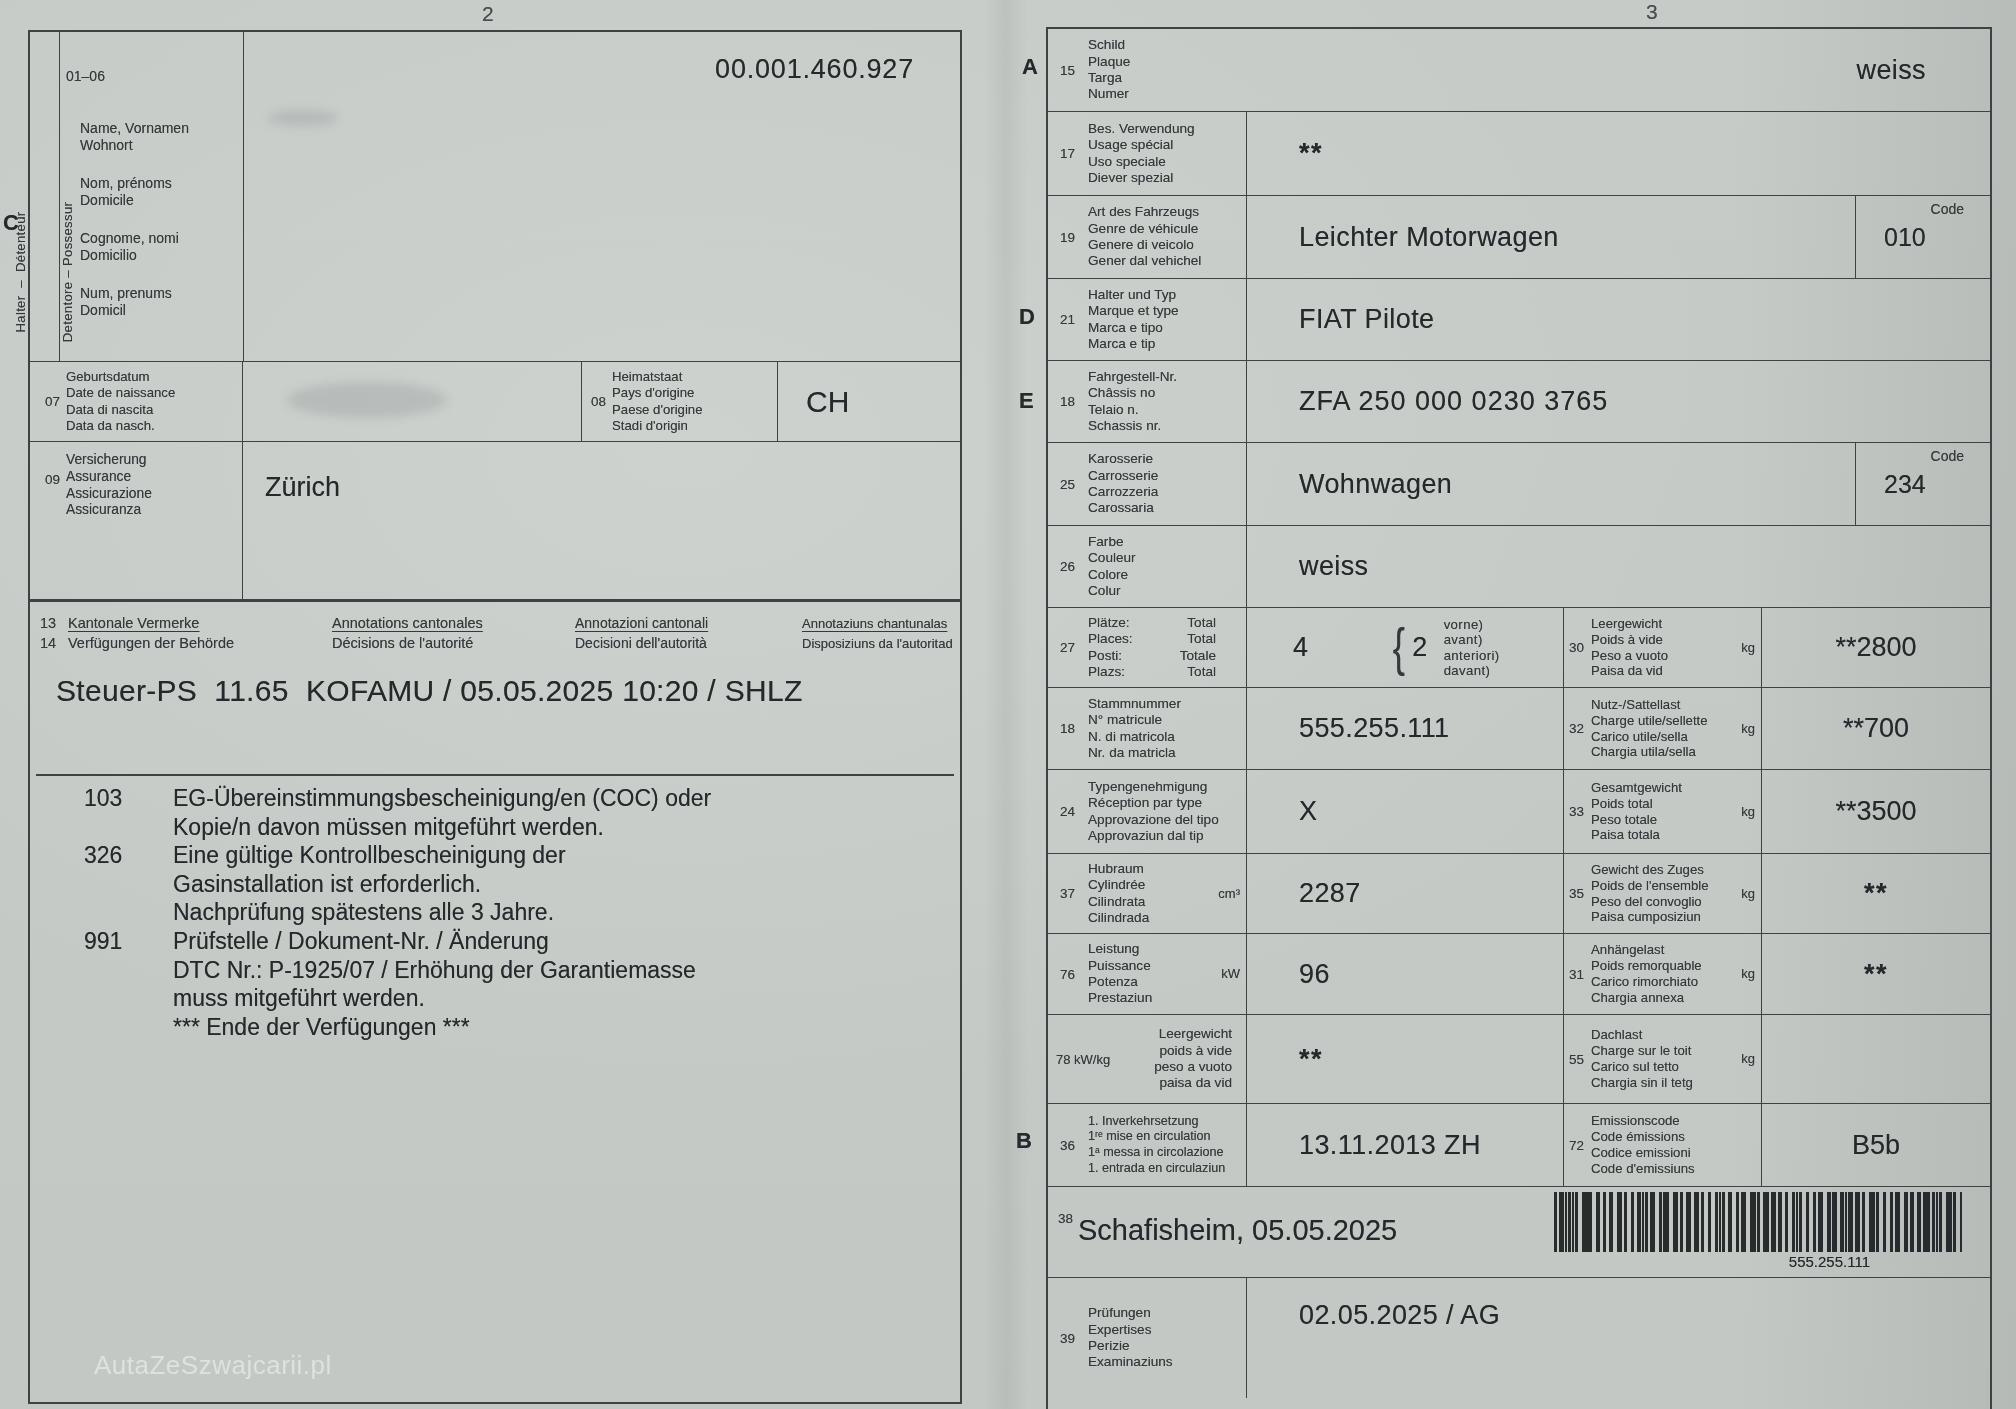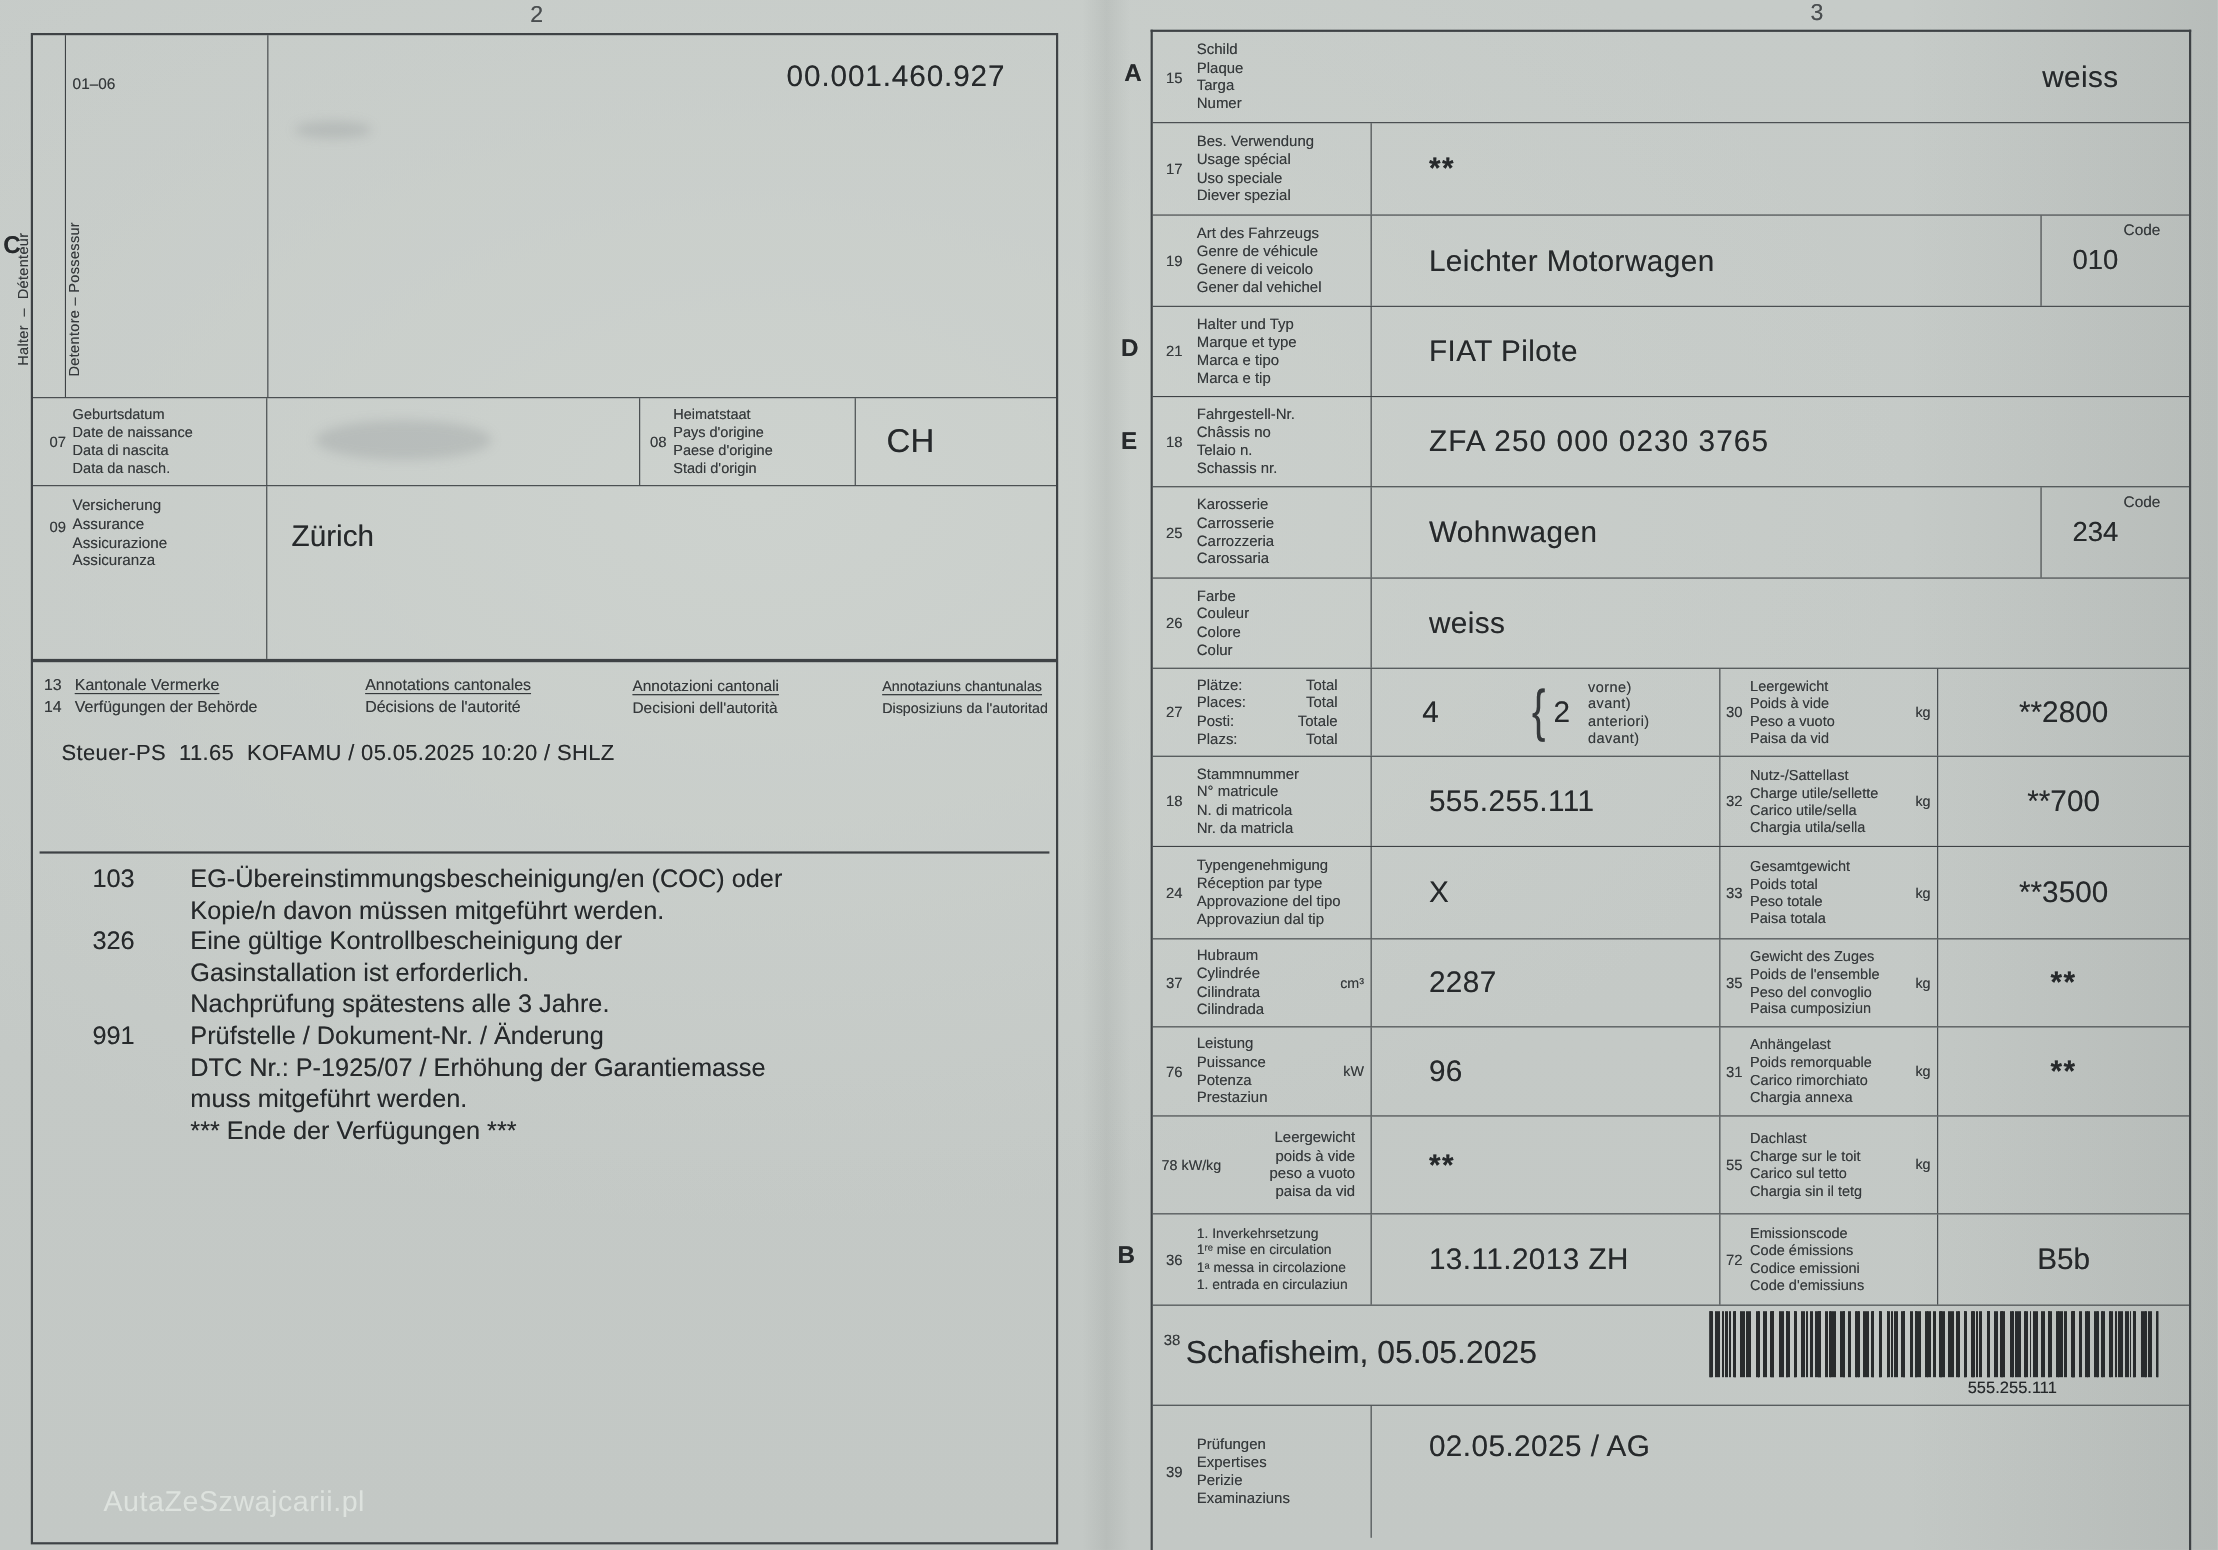--- a/index.html
+++ b/index.html
@@ -55,21 +55,21 @@
   .ch-cell{flex:1;display:flex;align-items:center;padding-left:28px;font-size:30px;color:var(--ink);}
   .row09 .labcol{justify-content:flex-start;padding-top:10px;font-size:13.8px;line-height:16.8px;}
   .row09 .numcol{align-items:flex-start;padding-top:30px;}
   .z-cell{flex:1;display:flex;align-items:flex-start;padding-top:30px;padding-left:22px;
     font-size:27px;color:var(--ink);}
   .vermerke{position:absolute;left:0;top:582px;width:100%;height:60px;font-size:14.5px;
     line-height:19.5px;color:var(--ink2);}
   .vm-nums{position:absolute;left:10px;top:0;}
   .vm-col{position:absolute;top:0;}
   .vm-col div:first-child{text-decoration:underline;text-underline-offset:2.5px;}
-  .tax-line{position:absolute;left:26px;top:642px;font-size:20px;letter-spacing:.3px;
+  .tax-line{position:absolute;left:26px;top:642px;font-size:30px;letter-spacing:.3px;
     color:var(--ink);white-space:pre;}
   .remarks{position:absolute;left:18px;top:752px;width:100%;font-size:23px;line-height:28.6px;color:var(--ink);}
   .remark{display:flex;}
   .remark-code{flex:none;width:125px;padding-left:36px;}
   .remark-text{flex:1;}
 
   
   .rrow{position:absolute;left:0;width:100%;display:flex;border-bottom:1.4px solid var(--line);}
   .c-num{flex:none;width:40px;display:flex;align-items:center;padding-left:12px;
     font-size:13.5px;color:var(--ink2);}
@@ -131,20 +131,38 @@
 
     <div class="name-block">
       <div class="v-divider" style="left:29px"></div>
       <div class="v-divider" style="left:213px"></div>
       <div class="holder-vert txt">
         <div>Halter  –  Détenteur</div>
         <div>Detentore – Possessur</div>
       </div>
       <div class="range01 txt">01–06</div>
       <div class="doc-number txt">00.001.460.927</div>
+      <div class="holder-pairs txt">
+        <div class="pair">
+            <div>Name, Vornamen</div>
+            <div>Wohnort</div>
+          </div>
+        <div class="pair">
+            <div>Nom, prénoms</div>
+            <div>Domicile</div>
+          </div>
+        <div class="pair">
+            <div>Cognome, nomi</div>
+            <div>Domicilio</div>
+          </div>
+        <div class="pair">
+            <div>Num, prenums</div>
+            <div>Domicil</div>
+          </div>
+      </div>
       <div class="smudge" style="left:238px;top:78px;width:70px;height:16px"></div>
     </div>
 
     <div class="lrow row0708">
       <div class="lab-cell" style="width:213px">
         <div class="numcol txt">07</div>
         <div class="labcol txt">
             <div>Geburtsdatum</div>
             <div>Date de naissance</div>
             <div>Data di nascita</div>

